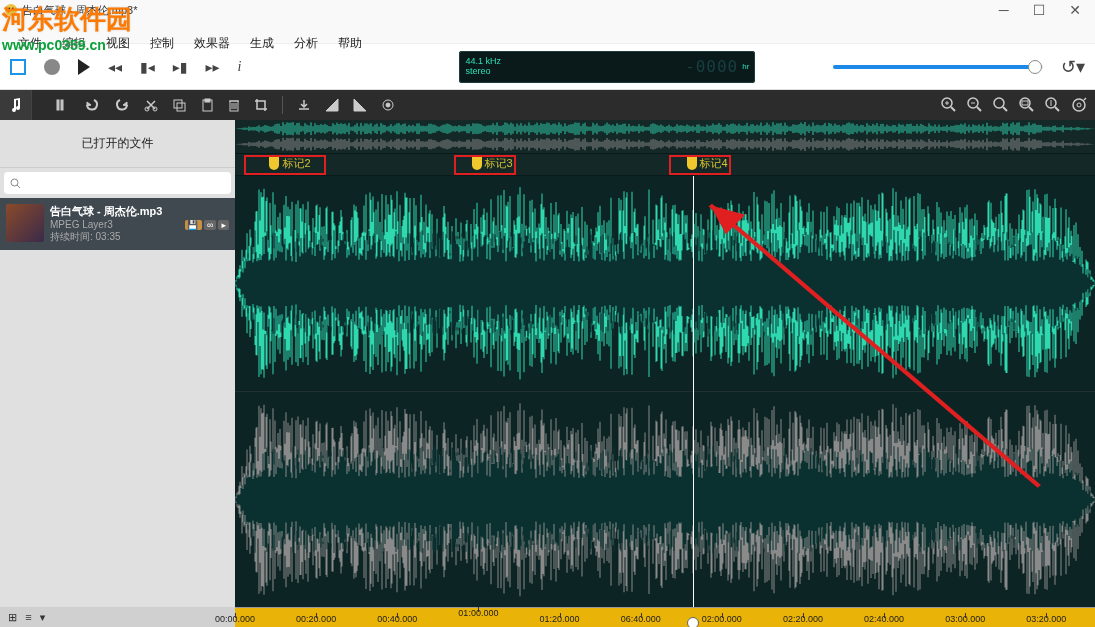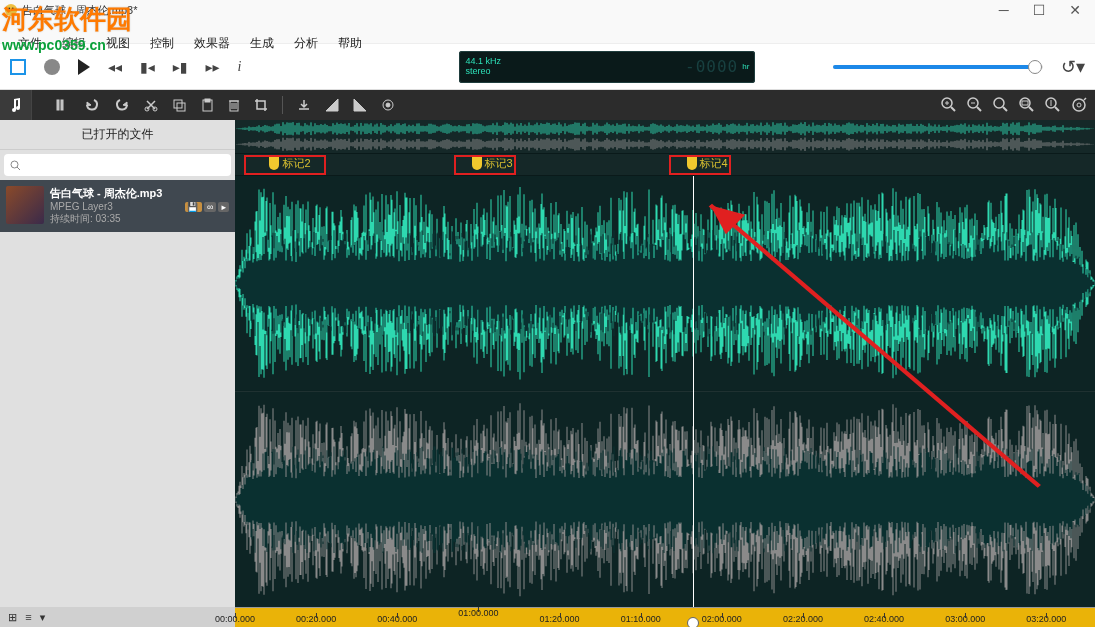--- a/index.html
+++ b/index.html
@@ -33,21 +33,21 @@
 .historybtn { margin-left:auto; color:#444; font-size:18px;}
 
 .editbar { height: 30px; background: #2c2c2c; display:flex; align-items:center; padding: 0 8px; gap:14px; color:#ccc; }
 .editbar .eicon { cursor:pointer; opacity:.9; fill:#ddd; stroke:#ddd;}
 .editbar .sep { width:1px; height:18px; background:#555; }
 .editbar .right { margin-left:auto; display:flex; gap:10px;}
 .editbar .notetab { width:32px; height:30px; background:#3a3a3a; display:flex;align-items:center;justify-content:center; margin-left:-8px; margin-right:10px; border-right:1px solid #444;}
 
 .main { display:flex; height: calc(627px - 20px - 24px - 46px - 30px - 20px); }
 .sidebar { width: 235px; background: #e0e0e0; display:flex; flex-direction:column; }
-.sidebar .headlbl { text-align:center; font-size:12px; color:#222; padding:6px 0; background:#e0e0e0; border-bottom:1px solid #ccc;}
+.sidebar .headlbl { text-align:center; font-size:12px; color:#222; padding:15px 0; background:#e0e0e0; border-bottom:1px solid #ccc;}
 .sidebar .search { margin:4px; height:22px; background:#fff; border-radius:4px; display:flex; align-items:center; padding:0 6px; font-size:11px; color:#888;}
 .sidebar .file { display:flex; gap:6px; padding:6px; background:#404850; color:#ddd; font-size:11px; align-items:flex-start;}
 .sidebar .file .thumb { width:38px; height:38px; background: linear-gradient(135deg,#8a4a2a,#3a2a4a); border-radius:2px; flex-shrink:0;}
 .sidebar .file .fn { font-weight:bold; color:#fff; font-size:11px;}
 .sidebar .file .meta { color:#aaa; font-size:10px;}
 .sidebar .file .badges { margin-left:auto; display:flex; gap:2px; align-items:flex-end; padding-top:16px;}
 .sidebar .file .badge { font-size:9px; background:#c89040; color:#fff; padding:0 3px; border-radius:2px;}
 .sidebar .file .badge.g { background:#666;}
 
 .waveform { flex:1; background:#1a2f2f; position:relative; overflow:hidden; }
@@ -312,20 +312,20 @@
     <span>≡</span>
     <span>▾</span>
   </div>
   <div class="rulepart" id="ruler">
     <div class="playcirc" style="left:53.2%;"></div>
   <div class="tick" style="left: 0%; top: 6px;">00:00.000</div>
       <div class="tick" style="left: 9.43396%; top: 6px;">00:20.000</div>
       <div class="tick" style="left: 18.8679%; top: 6px;">00:40.000</div>
       <div class="tick" style="left: 28.3019%; top: 0;">01:00.000</div>
       <div class="tick" style="left: 37.7358%; top: 6px;">01:20.000</div>
-      <div class="tick" style="left: 47.1698%; top: 6px;">01:10.000</div>
+      <div class="tick" style="left: 47.1698%; top: 6px;">06:40.000</div>
       <div class="tick" style="left: 56.6038%; top: 6px;">02:00.000</div>
       <div class="tick" style="left: 66.0377%; top: 6px;">02:20.000</div>
       <div class="tick" style="left: 75.4717%; top: 6px;">02:40.000</div>
       <div class="tick" style="left: 84.9057%; top: 6px;">03:00.000</div>
       <div class="tick" style="left: 94.3396%; top: 6px;">03:20.000</div>
     </div>
 </div>
 
 </body></html>

